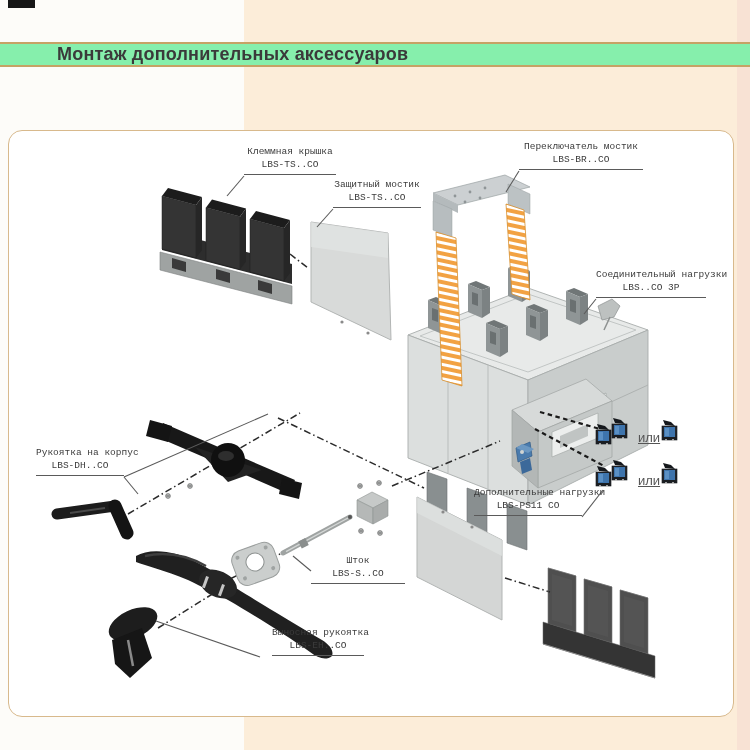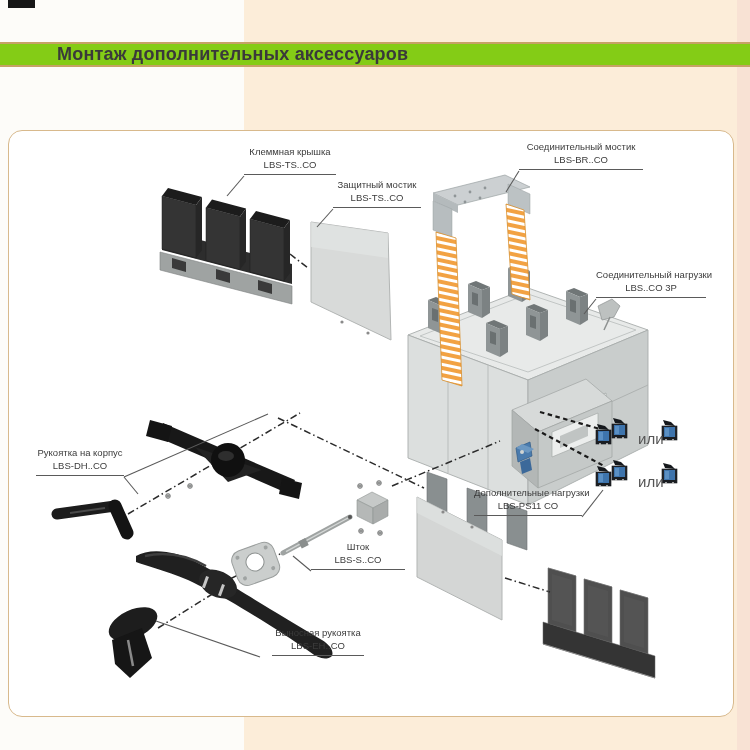--- a/index.html
+++ b/index.html
@@ -5,39 +5,39 @@
   html,body{margin:0;padding:0;}
   body{
     width:750px;height:750px;position:relative;overflow:hidden;
     background:#fcedd9;
     font-family:"Liberation Sans", sans-serif;
   }
   .left-strip{position:absolute;left:0;top:0;width:244px;height:750px;background:#fdfcf9;}
   .right-band{position:absolute;right:0;top:0;width:13px;height:750px;background:#f8e2d4;}
   .top-black-bar{position:absolute;left:8px;top:0;width:27px;height:8px;background:#171717;}
   .title-band{
-    position:absolute;left:0;top:42px;width:750px;height:21px;background:#84cc16;
+    position:absolute;left:0;top:42px;width:750px;height:21px;background:#86efac;
     border-top:2px solid #c6a265;border-bottom:2px solid #c6a265;
     display:flex;align-items:center;
   }
   .title-band .t{
     margin-left:57px;font-size:18px;font-weight:600;color:#3a3a3a;letter-spacing:.2px;
   }
   .card{
     position:absolute;left:8px;top:130px;width:724px;height:585px;
     background:#ffffff;border:1px solid #d8b98c;border-radius:14px;
   }
   svg.diagram{position:absolute;left:0;top:0;width:750px;height:750px;}
   .lbl{
     position:absolute;text-align:center;color:#3b3b3b;font-size:9.5px;line-height:13px;
-    border-bottom:1px solid #5a5a5a;padding-bottom:3px;z-index:5;
+    border-bottom:1px solid #5a5a5a;padding-bottom:3px;z-index:5;font-family:Liberation Mono, monospace;
   }
   .lbl span{display:block;white-space:nowrap;}
   .or{
-    position:absolute;font-size:15px;color:#555;z-index:5;width:24px;text-align:center;
+    position:absolute;font-size:13px;color:#555;z-index:5;width:24px;text-align:left;text-decoration:underline;
   }
 </style>
 </head>
 <body>
 
 <div class="left-strip"></div>
 <div class="right-band"></div>
 <div class="top-black-bar"></div>
 
 <div class="title-band">
@@ -298,36 +298,36 @@
 
 <div class="lbl" style="left:244px;top:145px;width:92px">
   <span>Клеммная крышка</span>
   <span>LBS-TS..CO</span>
 </div>
 <div class="lbl" style="left:333px;top:178px;width:88px">
   <span>Защитный мостик</span>
   <span>LBS-TS..CO</span>
 </div>
 <div class="lbl" style="left:519px;top:140px;width:124px">
-  <span>Соединительный мостик</span>
+  <span>Переключатель мостик</span>
   <span>LBS-BR..CO</span>
 </div>
 <div class="lbl" style="left:596px;top:268px;width:110px">
   <span>Соединительный нагрузки</span>
   <span>LBS..CO  3P</span>
 </div>
 <div class="lbl" style="left:36px;top:446px;width:88px">
   <span>Рукоятка на корпус</span>
   <span>LBS-DH..CO</span>
 </div>
 <div class="lbl" style="left:474px;top:486px;width:108px">
   <span>Дополнительные нагрузки</span>
   <span>LBS-PS11 CO</span>
 </div>
-<div class="lbl" style="left:311px;top:540px;width:94px">
+<div class="lbl" style="left:311px;top:554px;width:94px">
   <span>Шток</span>
   <span>LBS-S..CO</span>
 </div>
 <div class="lbl" style="left:272px;top:626px;width:92px">
   <span>Выносная рукоятка</span>
   <span>LBS-EH..CO</span>
 </div>
 
 <div class="or" style="left:638px;top:430px">или</div>
 <div class="or" style="left:638px;top:473px">или</div>

